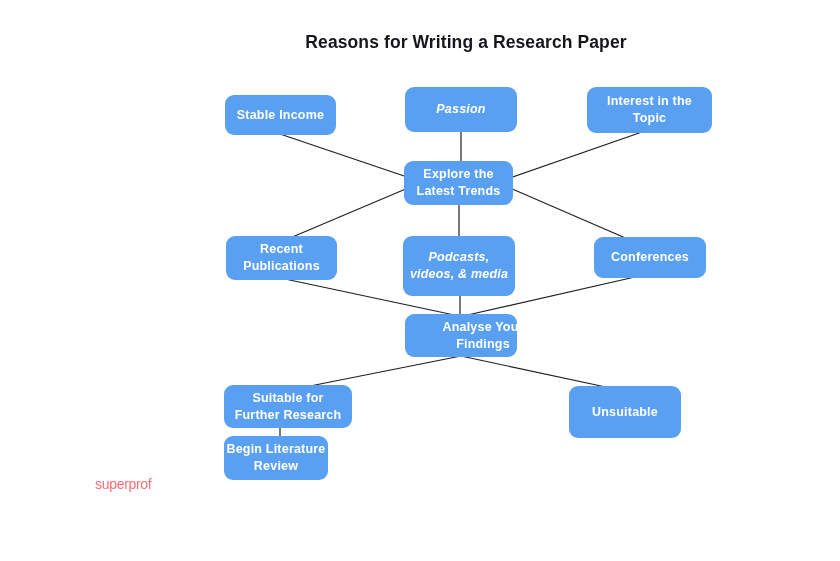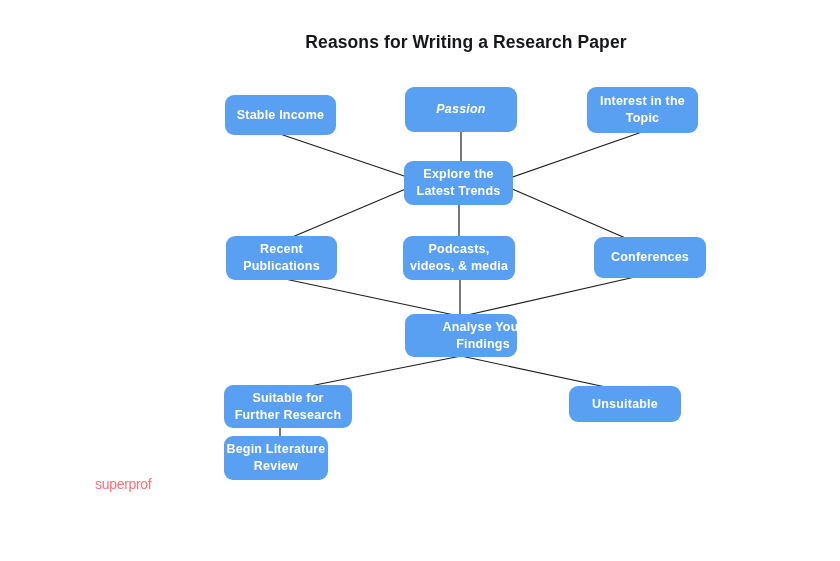--- a/index.html
+++ b/index.html
@@ -83,31 +83,31 @@
       <line x1="247" y1="279" x2="421" y2="316" stroke="#1f1f1f" stroke-width="1.2"></line>
       <line x1="422" y1="279" x2="422" y2="316" stroke="#1f1f1f" stroke-width="1.2"></line>
       <line x1="597" y1="277" x2="425" y2="316" stroke="#1f1f1f" stroke-width="1.2"></line>
       <line x1="423" y1="356" x2="262" y2="388" stroke="#1f1f1f" stroke-width="1.2"></line>
       <line x1="423" y1="356" x2="577" y2="389" stroke="#1f1f1f" stroke-width="1.2"></line>
       <line x1="242" y1="427" x2="242" y2="438" stroke="#1f1f1f" stroke-width="1.2"></line>
     </svg>
   <div id="node-layer">
       <div class="node" style="left: 187px; top: 95px; width: 111px; height: 40px;">Stable Income</div>
       <div class="node" style="left: 367px; top: 87px; width: 112px; height: 45px; font-style: italic;">Passion</div>
-      <div class="node" style="left: 549px; top: 87px; width: 111px; height: 46px;">Interest in the
+      <div class="node" style="left: 549px; top: 87px; width: 125px; height: 46px;">Interest in the
 Topic</div>
       <div class="node" style="left: 366px; top: 161px; width: 109px; height: 44px;">Explore the
 Latest Trends</div>
       <div class="node" style="left: 188px; top: 236px; width: 111px; height: 44px;">Recent
 Publications</div>
-      <div class="node" style="left: 365px; top: 236px; width: 112px; height: 44px;">Podcasts,
+      <div class="node" style="left: 365px; top: 236px; width: 112px; height: 60px; font-style: italic;">Podcasts,
 videos, &amp; media</div>
       <div class="node" style="left: 556px; top: 237px; width: 112px; height: 41px;">Conferences</div>
       <div class="node" style="left: 367px; top: 314px; width: 112px; height: 43px; padding-left: 44px;">Analyse Your
 Findings</div>
       <div class="node" style="left: 186px; top: 385px; width: 128px; height: 43px;">Suitable for
 Further Research</div>
-      <div class="node" style="left: 531px; top: 386px; width: 112px; height: 36px;">Unsuitable</div>
+      <div class="node" style="left: 531px; top: 386px; width: 112px; height: 52px;">Unsuitable</div>
       <div class="node" style="left: 186px; top: 436px; width: 104px; height: 44px;">Begin Literature
 Review</div>
     </div>
   <div class="logo">superprof</div>
 </div>
 
 </body></html>

